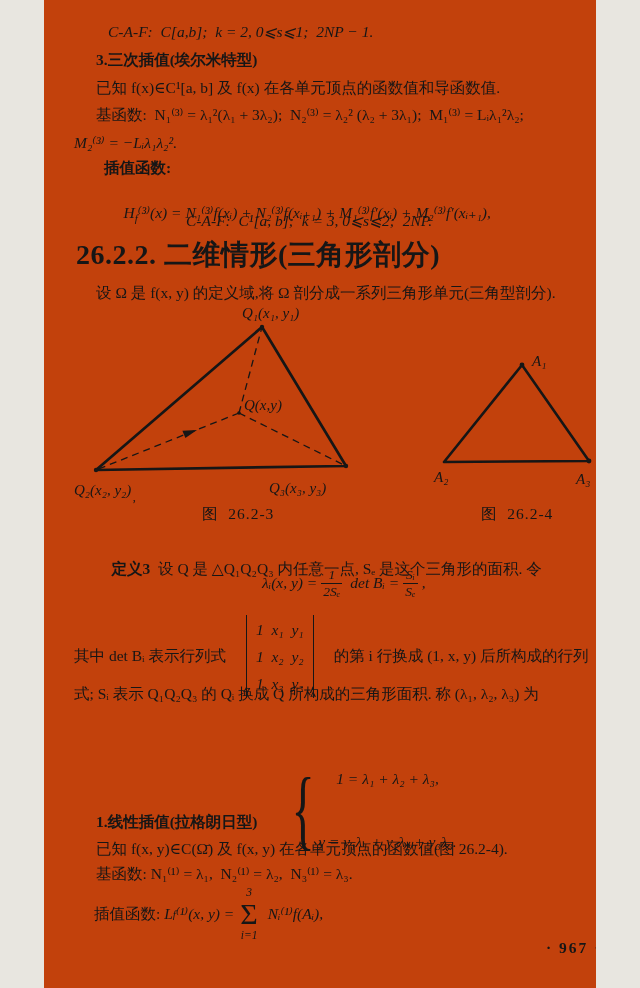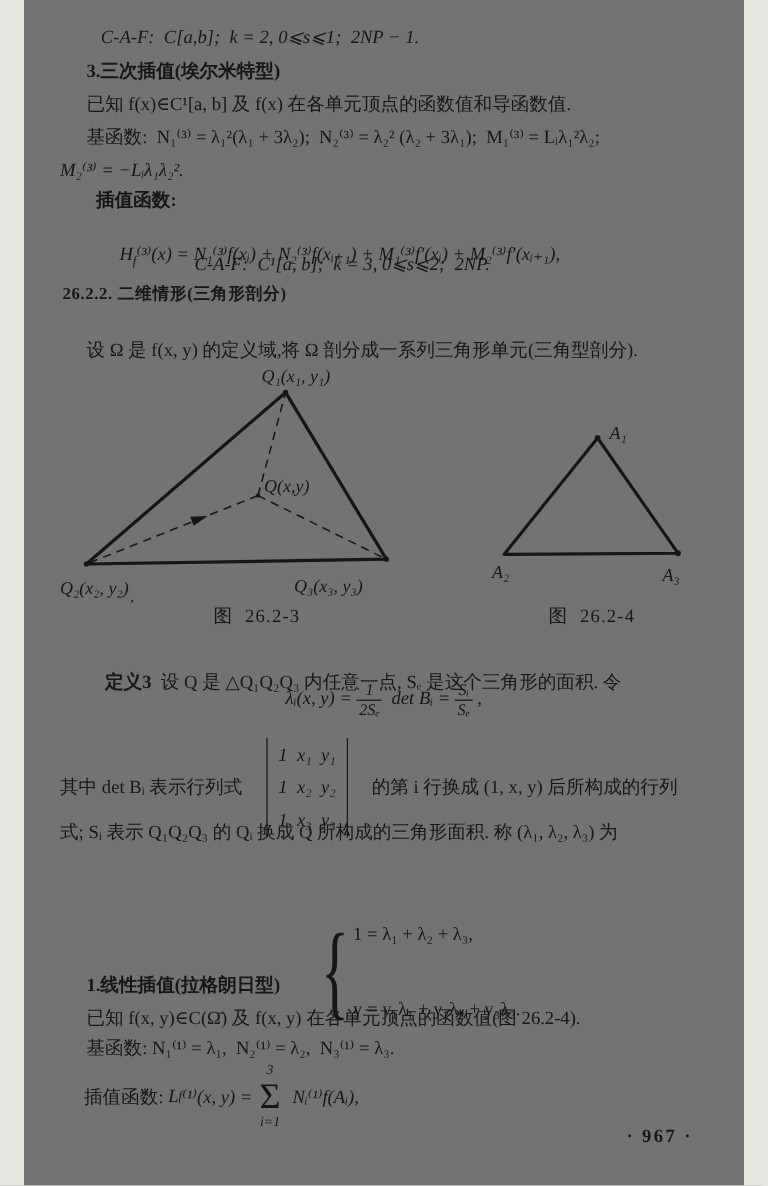--- a/index.html
+++ b/index.html
@@ -1,37 +1,37 @@
 <!DOCTYPE html>
 <html><head>
 <meta charset="utf-8">
 <style>
   html,body{margin:0;padding:0;background:#e8e6e0;}
   .page{
-    position:relative;width:600px;height:988px;margin:0 auto;
-    background:#737373;color:#161616;overflow:hidden;
+    position:relative;width:552px;height:988px;margin:0 auto;
+    background:#c2410c;color:#161616;overflow:hidden;
     font-family:"Liberation Serif","DejaVu Serif",serif;
     font-size:15.5px;
   }
   .t{position:absolute;white-space:pre;line-height:1.25;}
   .b{font-weight:700;}
   .i{font-style:italic;}
-  .heading{font-size:14px;font-weight:700;letter-spacing:.5px;}
+  .heading{font-size:28px;font-weight:700;letter-spacing:.5px;}
   .row{position:absolute;display:flex;align-items:center;white-space:pre;}
   .sub{font-size:11px;font-style:italic;vertical-align:-4px;}
   .frac{display:inline-flex;flex-direction:column;align-items:center;
         font-style:italic;font-size:13.5px;line-height:1.15;margin:0 4px;}
   .frac .den{border-top:1.3px solid #161616;padding:0 2px;}
   .mat{display:inline-flex;flex-direction:column;align-items:flex-start;
        border-left:1.6px solid #161616;border-right:1.6px solid #161616;
        padding:1px 9px;font-style:italic;margin:0 20px;}
   .mat span{line-height:27px;white-space:pre;}
   .brace{font-size:88px;font-weight:400;line-height:.85;
          transform:scaleX(.55);transform-origin:center;margin-right:-6px;}
-  .syscol span{display:block;line-height:26.5px;white-space:pre;}
+  .syscol span{display:block;line-height:26.5px;font-style:italic;white-space:pre;text-align:center;}
   .sum{display:inline-flex;flex-direction:column;align-items:center;
        line-height:1;margin:0 6px;}
   .sum .lim{font-size:11.5px;font-style:italic;line-height:1.1;}
   .sum .sigma{font-size:30px;line-height:1;font-style:normal;}
   svg{position:absolute;overflow:visible;}
   svg text{font-family:"Liberation Serif","DejaVu Serif",serif;
            font-style:italic;font-size:15px;fill:#161616;}
   .caption{letter-spacing:1px;}
 </style>
 </head>

